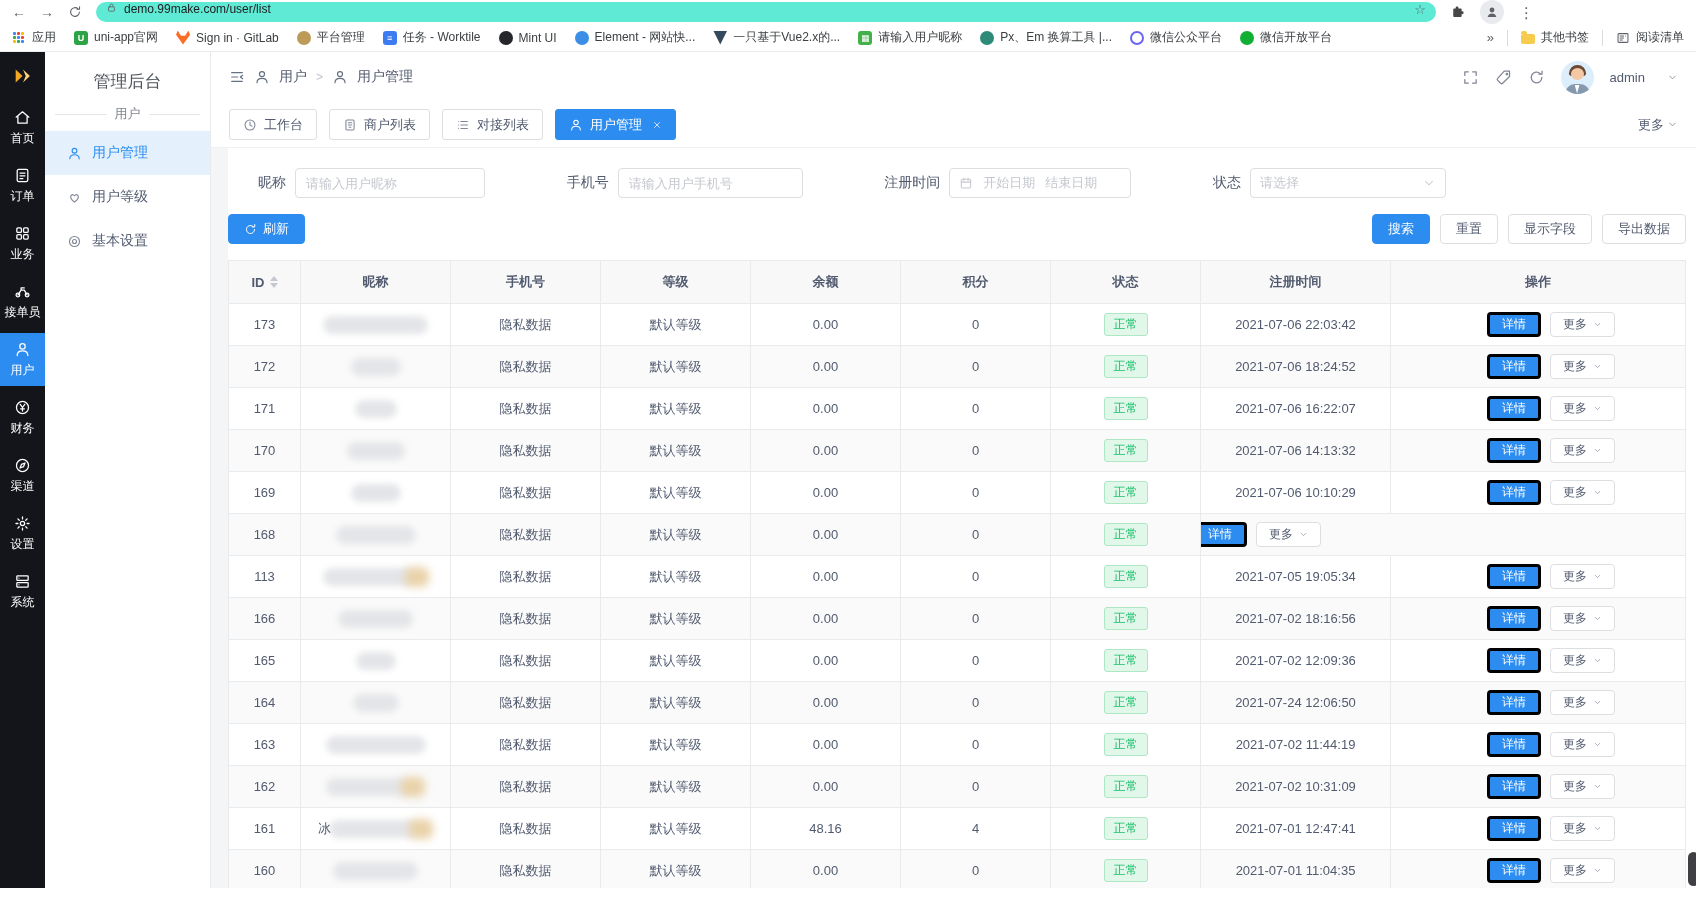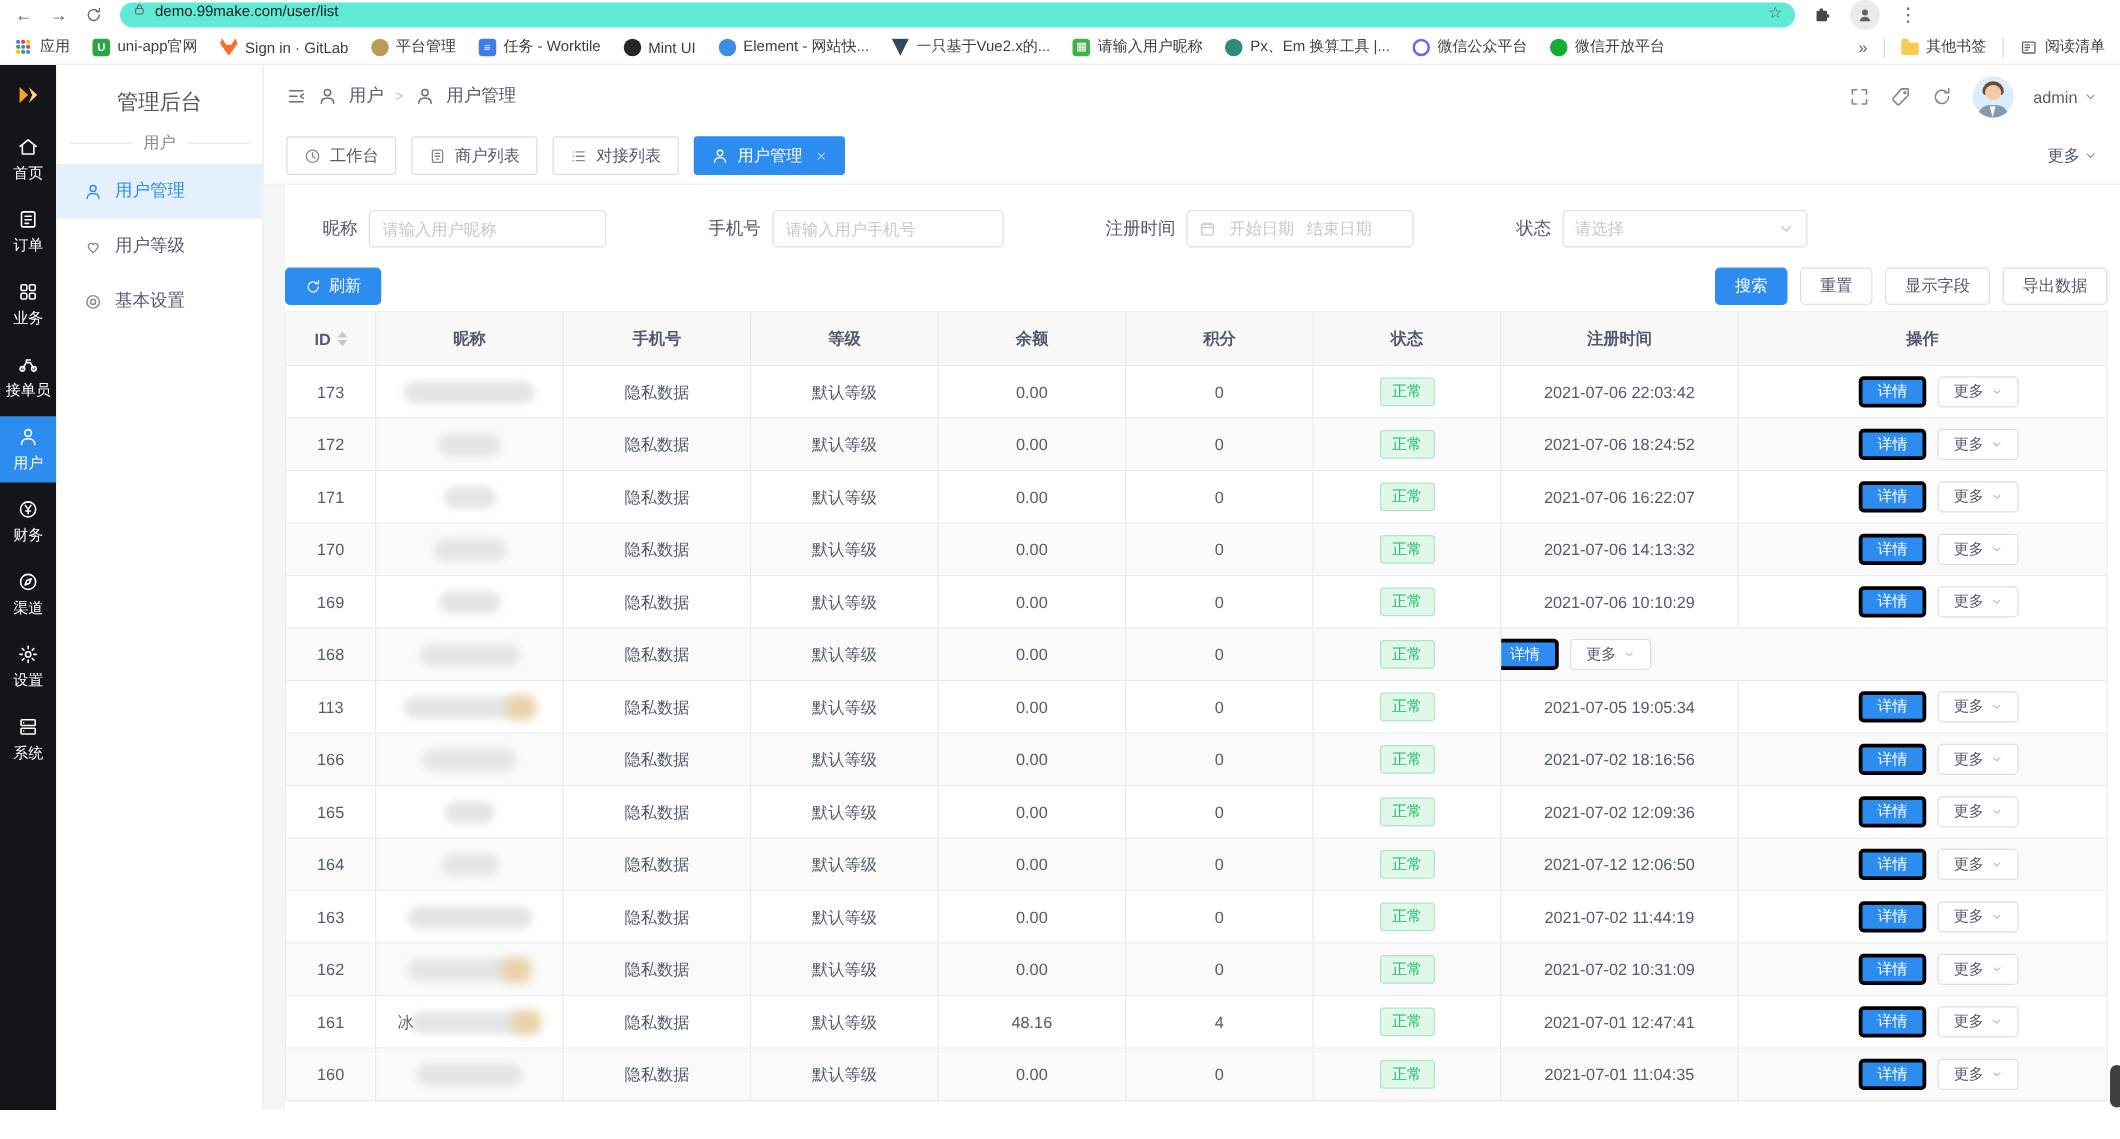--- a/index.html
+++ b/index.html
@@ -40,21 +40,21 @@
 .sm-item svg{width:15px;height:15px;color:#808695}
 .sm-item.active{background:#e4f1fd;color:#2d8cf0}
 .sm-item.active svg{color:#2d8cf0}
 .main{flex:1;display:flex;flex-direction:column;min-width:0}
 .topbar{height:50px;display:flex;align-items:center;padding:0 18px}
 .crumb{display:flex;align-items:center;gap:9px;font-size:14px;color:#515a6e}
 .crumb svg{width:16px;height:16px;color:#657180}
 .crumb .sep{color:#c0c4cc;font-size:12px}
 .top-right{margin-left:auto;display:flex;align-items:center;gap:16px;color:#808695}
 .top-right .tool svg{width:17px;height:17px}
-.admin{display:flex;align-items:center;gap:5px;color:#515a6e;font-size:13px;cursor:pointer}
+.admin{display:flex;align-items:center;gap:22px;color:#515a6e;font-size:13px;cursor:pointer}
 .avatar{position:relative;width:33px;height:33px;border-radius:50%;background:#dceefb;overflow:hidden;flex-shrink:0}
 .avatar .hair{position:absolute;top:4px;left:8px;width:17px;height:11px;border-radius:9px 9px 3px 3px;background:#6b4a38}
 .avatar .face{position:absolute;top:7px;left:10px;width:13px;height:12px;border-radius:50%;background:#f3c9a5}
 .avatar .suit{position:absolute;bottom:-4px;left:4px;width:25px;height:14px;border-radius:10px 10px 0 0;background:#8598ad}
 .avatar .shirt{position:absolute;bottom:0;left:14px;width:5px;height:9px;background:#fff;clip-path:polygon(0 0,100% 0,50% 100%)}
 .tabbar{height:46px;display:flex;align-items:center;gap:12px;padding:0 18px;border-bottom:1px solid #eef0f2}
 .tab{height:31px;padding:0 13px;display:flex;align-items:center;gap:7px;background:#fff;border:1px solid #dcdee2;border-radius:3px;font-size:13px;color:#515a6e;cursor:pointer;white-space:nowrap}
 .tab svg{width:14px;height:14px;color:#808695}
 .tab.active{background:#2d8cf0;border-color:#2d8cf0;color:#fff}
 .tab.active svg{color:#fff}
@@ -68,21 +68,21 @@
 input.inp{height:30px;border:1px solid #dcdee2;border-radius:4px;padding:0 10px;font-size:13px;color:#0f766e;outline:none;font-family:inherit}
 input.inp::placeholder{color:#c5c8ce}
 .fake-inp{height:30px;border:1px solid #dcdee2;border-radius:4px;display:flex;align-items:center;padding:0 9px;gap:10px;font-size:13px;color:#c5c8ce;background:#fff;cursor:pointer}
 .fake-inp svg{width:14px;height:14px;color:#c5c8ce;flex-shrink:0}
 .toolbar{display:flex;align-items:center;margin-top:16px}
 .btn{height:30px;display:inline-flex;align-items:center;justify-content:center;gap:6px;border-radius:4px;font-size:13px;padding:0 15px;cursor:pointer;border:1px solid #dcdee2;background:#fff;color:#515a6e;white-space:nowrap}
 .btn.primary{background:#2d8cf0;border-color:#2d8cf0;color:#fff}
 .btn svg{width:13px;height:13px}
 .toolbar-right{margin-left:auto;display:flex;gap:10px}
 
-.tbl{margin-top:5px;border:1px solid #e8eaec;border-bottom:none}
+.tbl{margin-top:16px;border:1px solid #e8eaec;border-bottom:none}
 .trow{display:grid;grid-template-columns:72px 150px 150px 150px 150px 150px 150px 190px 1fr}
 .trow>div{display:flex;align-items:center;justify-content:center;border-right:1px solid #e8eaec;overflow:hidden}
 .trow>div:last-child{border-right:none}
 .thead{background:#f8f8f9;height:43px;font-weight:bold;font-size:13px;color:#515a6e;border-bottom:1px solid #e8eaec}
 .tr-data{height:42px;font-size:13px;color:#515a6e;border-bottom:1px solid #e8eaec;background:#fff}
 .tr-data.alt{background:#fafafa}
 .carets{display:inline-flex;flex-direction:column;margin-left:5px;gap:2px}
 .car-up{width:0;height:0;border-left:4px solid transparent;border-right:4px solid transparent;border-bottom:5px solid #c5c8ce}
 .car-down{width:0;height:0;border-left:4px solid transparent;border-right:4px solid transparent;border-top:5px solid #c5c8ce}
 .nickwrap{display:flex;align-items:center;gap:2px}
@@ -787,21 +787,21 @@
 
        </span>
      </div>
      <div>隐私数据</div>
      <div>默认等级</div>
      <div>0.00</div>
      <div>0</div>
      <div>
                 <span class="badge">正常</span>
               </div>
-     <div>2021-07-12 12:06:50</div>
+     <div>2021-07-24 12:06:50</div>
      <div class="cell-actions">
        <span class="btn-sm btn-detail">详情</span>
        <span class="btn-sm btn-more">更多
          <svg class="ic chev">
                     <use href="#i-chevdown"></use>
                   </svg>
        </span>
      </div>
    </div>
             <div class="trow tr-data">

